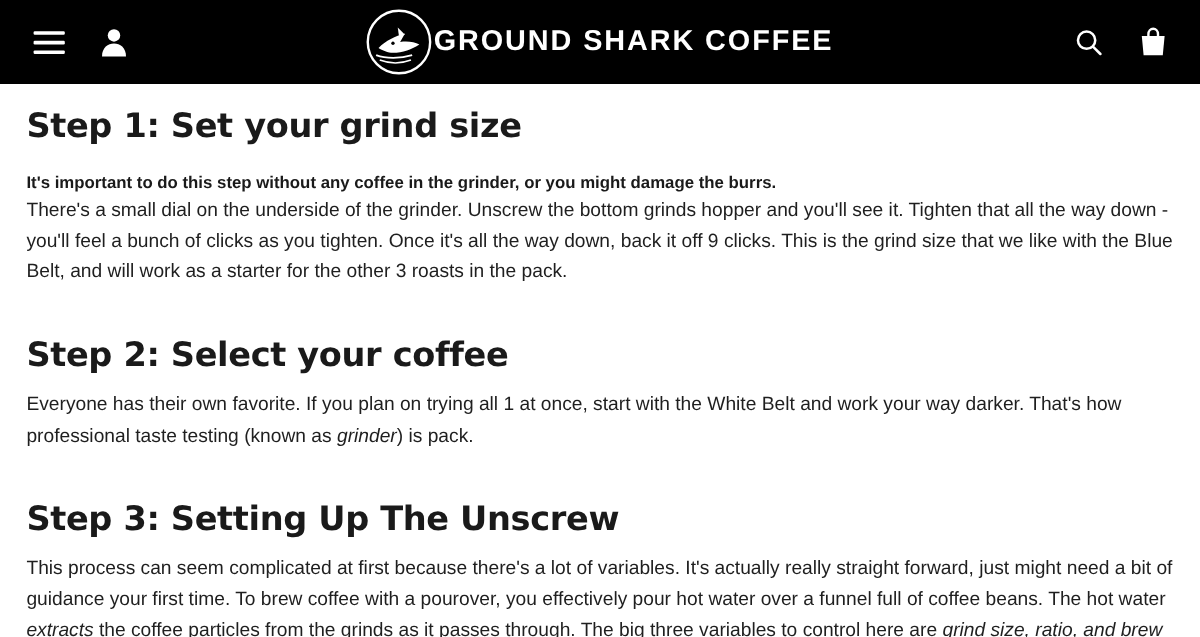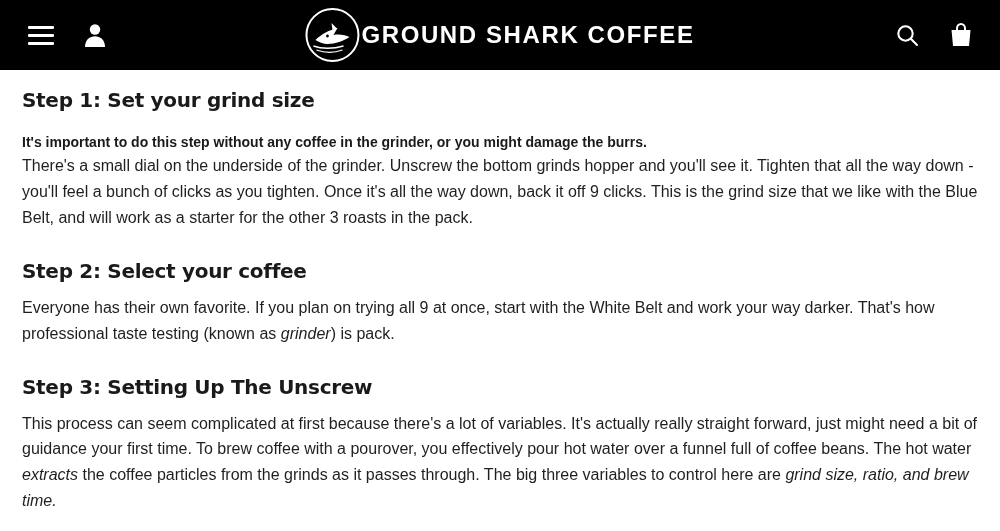--- a/index.html
+++ b/index.html
@@ -86,27 +86,27 @@
     gap: 20px;
   }
 
   
   .article {
     padding: 18px 20px 0 22px;
     width: 1000px;
   }
   h2.step-title {
     font-family: "DejaVu Sans", sans-serif;
-    font-size: 20px;
+    font-size: 28px;
     font-weight: bold;
     color: #1a1a1a;
     letter-spacing: -0.3px;
     line-height: 1.2;
   }
-  .step-2-title, .step-3-title { margin-top: 28px; }
+  .step-2-title, .step-3-title { margin-top: 39px; }
   .lead-bold {
     margin-top: 20px;
     font-size: 14px;
     font-weight: bold;
     color: #1a1a1a;
     line-height: 1.5;
   }
   p.body-text {
     font-size: 16px;
     line-height: 1.62;
@@ -171,19 +171,19 @@
 <main class="article">
 
   <h2 class="step-title">Step 1: Set your grind size</h2>
 
   <p class="lead-bold">It's important to do this step without any coffee in the grinder, or you might damage the burrs.</p>
 
   <p class="body-text">There's a small dial on the underside of the grinder. Unscrew the bottom grinds hopper and you'll see it. Tighten that all the way down - you'll feel a bunch of clicks as you tighten. Once it's all the way down, back it off 9 clicks. This is the grind size that we like with the Blue Belt, and will work as a starter for the other 3 roasts in the pack.</p>
 
   <h2 class="step-title step-2-title">Step 2: Select your coffee</h2>
 
-  <p class="body-text tight"><span>Everyone has their own favorite. If you plan on trying all 9 at once, start with the White Belt and work your way darker. That's how professional taste testing (known as </span><em>grinder</em><span>) is pack.</span></p>
+  <p class="body-text tight"><span>Everyone has their own favorite. If you plan on trying all 1 at once, start with the White Belt and work your way darker. That's how professional taste testing (known as </span><em>grinder</em><span>) is pack.</span></p>
 
   <h2 class="step-title step-3-title">Step 3: Setting Up The Unscrew</h2>
 
   <p class="body-text tight"><span>This process can seem complicated at first because there's a lot of variables. It's actually really straight forward, just might need a bit of guidance your first time. To brew coffee with a pourover, you effectively pour hot water over a funnel full of coffee beans. The hot water </span><em>extracts</em><span> the coffee particles from the grinds as it passes through. The big three variables to control here are </span><em>grind size, ratio, and brew time.</em></p>
 
 </main>
 
 </body></html>

